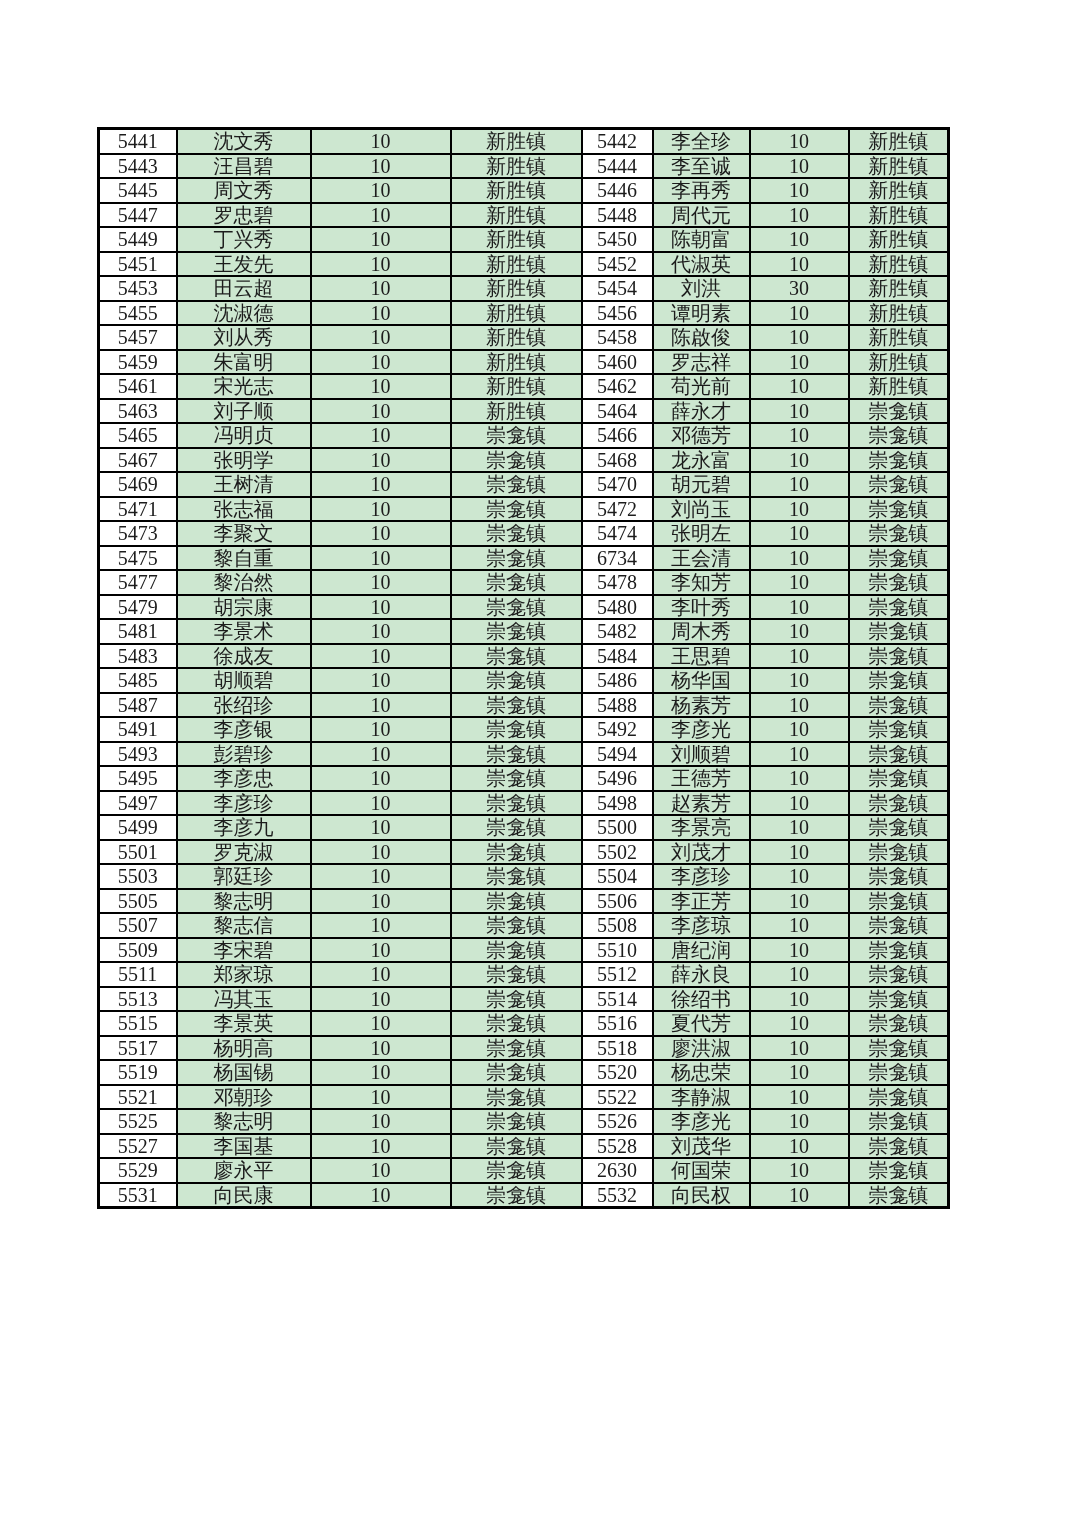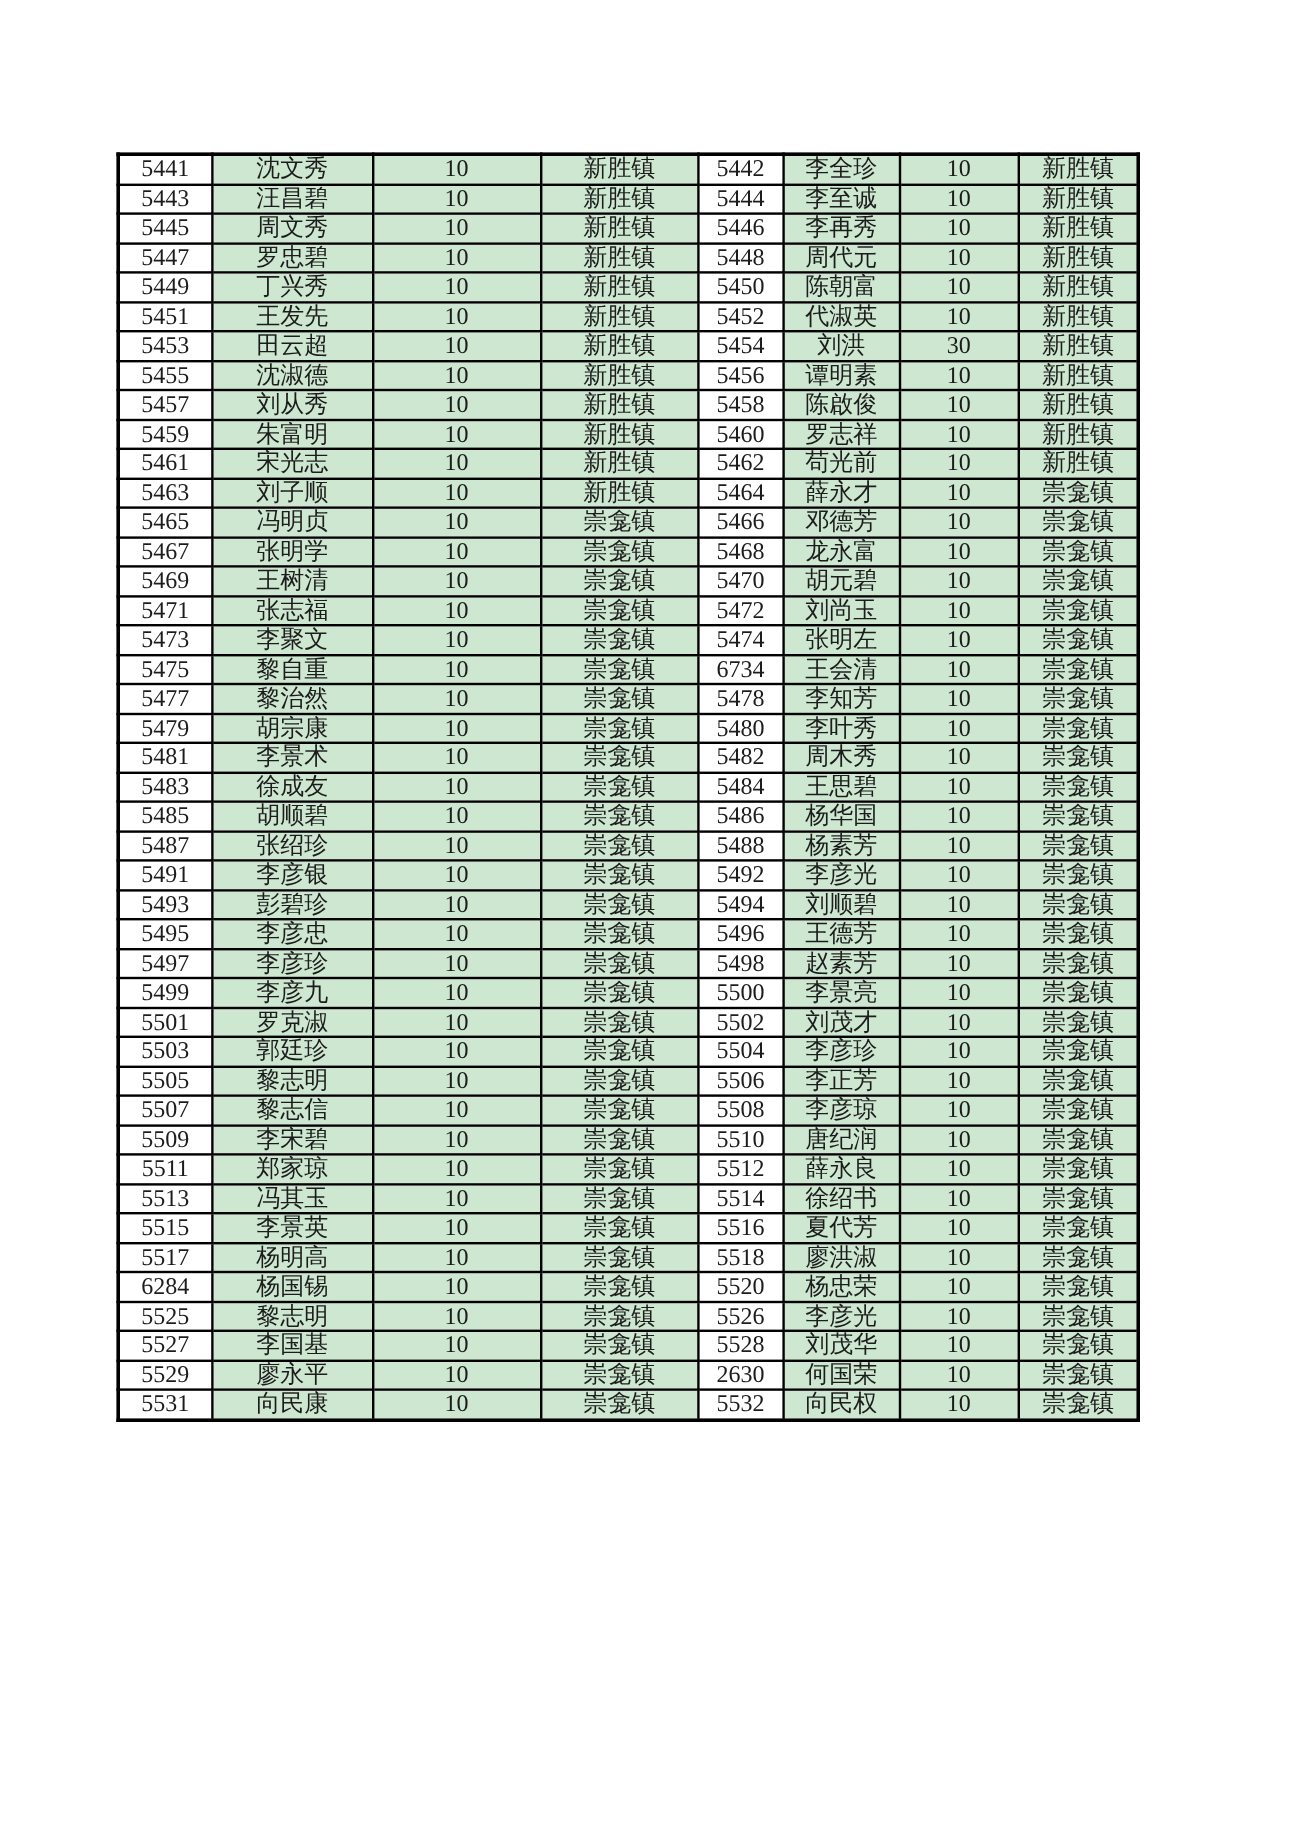--- a/index.html
+++ b/index.html
@@ -429,26 +429,36 @@
           <td class="w">5517</td>
           <td class="g">杨明高</td>
           <td class="g">10</td>
           <td class="g">崇龛镇</td>
           <td class="w">5518</td>
           <td class="g">廖洪淑</td>
           <td class="g">10</td>
           <td class="g">崇龛镇</td>
         </tr>
         <tr>
-          <td class="w">6284</td>
+          <td class="w">5519</td>
           <td class="g">杨国锡</td>
           <td class="g">10</td>
           <td class="g">崇龛镇</td>
           <td class="w">5520</td>
           <td class="g">杨忠荣</td>
+          <td class="g">10</td>
+          <td class="g">崇龛镇</td>
+        </tr>
+        <tr>
+          <td class="w">5521</td>
+          <td class="g">邓朝珍</td>
+          <td class="g">10</td>
+          <td class="g">崇龛镇</td>
+          <td class="w">5522</td>
+          <td class="g">李静淑</td>
           <td class="g">10</td>
           <td class="g">崇龛镇</td>
         </tr>
         <tr>
           <td class="w">5525</td>
           <td class="g">黎志明</td>
           <td class="g">10</td>
           <td class="g">崇龛镇</td>
           <td class="w">5526</td>
           <td class="g">李彦光</td>

